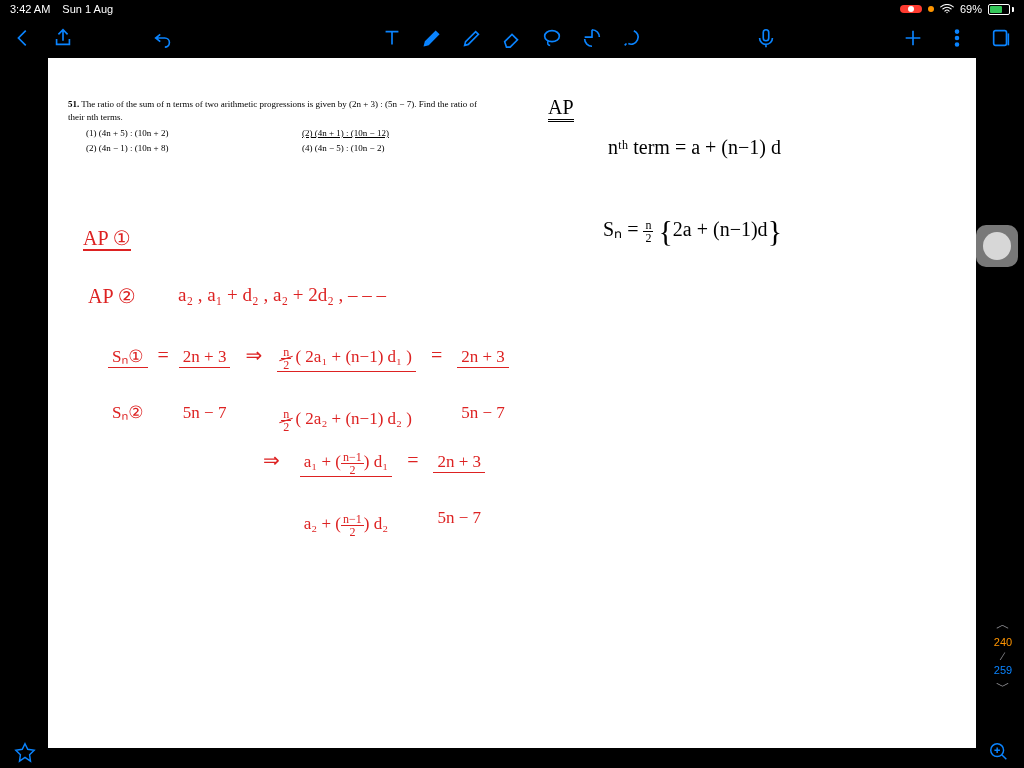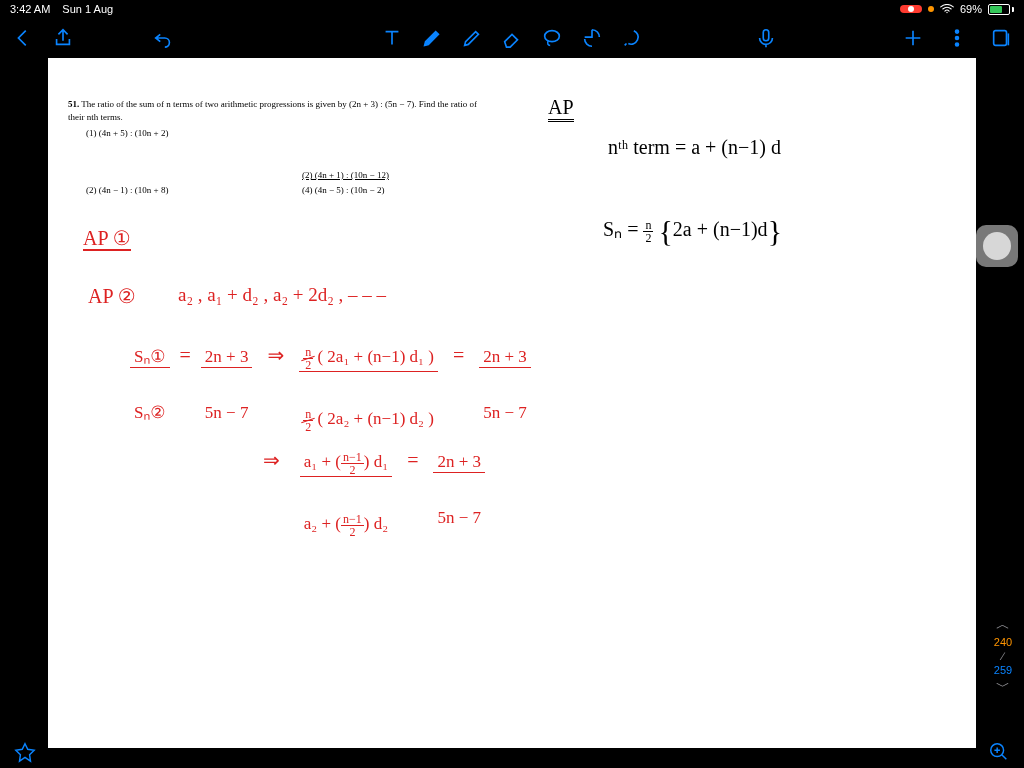--- a/index.html
+++ b/index.html
@@ -66,21 +66,21 @@
   position:absolute;
   top: 40px; left: 20px;
   width: 420px;
   font-family: "Times New Roman", serif;
   font-size: 9px;
   color: #000;
   line-height: 1.4;
 }
 .problem-text .qnum { font-weight: bold; margin-top: 12px; }
 .opts { margin-top:4px; padding-left:18px; display:grid; grid-template-columns: 1fr 1fr; row-gap:2px; column-gap:30px; }
-.underline2 { text-decoration: underline; margin-top: 42px; }
+.underline2 { text-decoration: underline; }
 
 .hand {
   position: absolute;
   font-family: "Comic Sans MS", "Segoe Script", cursive;
   color: #000;
   font-size: 20px;
   white-space: nowrap;
 }
 .red { color: #d22; }
 .dbl-under {
@@ -266,21 +266,21 @@
         <span>2</span>
       </span>
     <span class="brace">{</span><span>2a + (n−1)d</span><span class="brace">}</span>
   </span>
 
   <span class="hand red" style="top:168px; left:35px;"><span style="border-bottom:2px solid #d22;">AP ①</span></span>
 
   <span class="hand red" style="top:226px; left:40px;">AP ②</span>
   <span class="hand red" style="top:226px; left:130px; font-size:19px;">a₂ ,  a₁ + d₂ ,  a₂ + 2d₂ ,  – – –</span>
 
-  <span class="hand red" style="top:285px; left:82px;">
+  <span class="hand red" style="top:285px; left:60px;">
     <span class="frac">
         <span class="num">Sₙ①</span>
         <span class="den">Sₙ②</span>
       </span>
     &nbsp;<span>=</span>&nbsp;
     <span class="frac">
         <span class="num">2n + 3</span>
         <span class="den">5n − 7</span>
       </span>
     &nbsp;&nbsp;<span>⇒</span>&nbsp;&nbsp;

